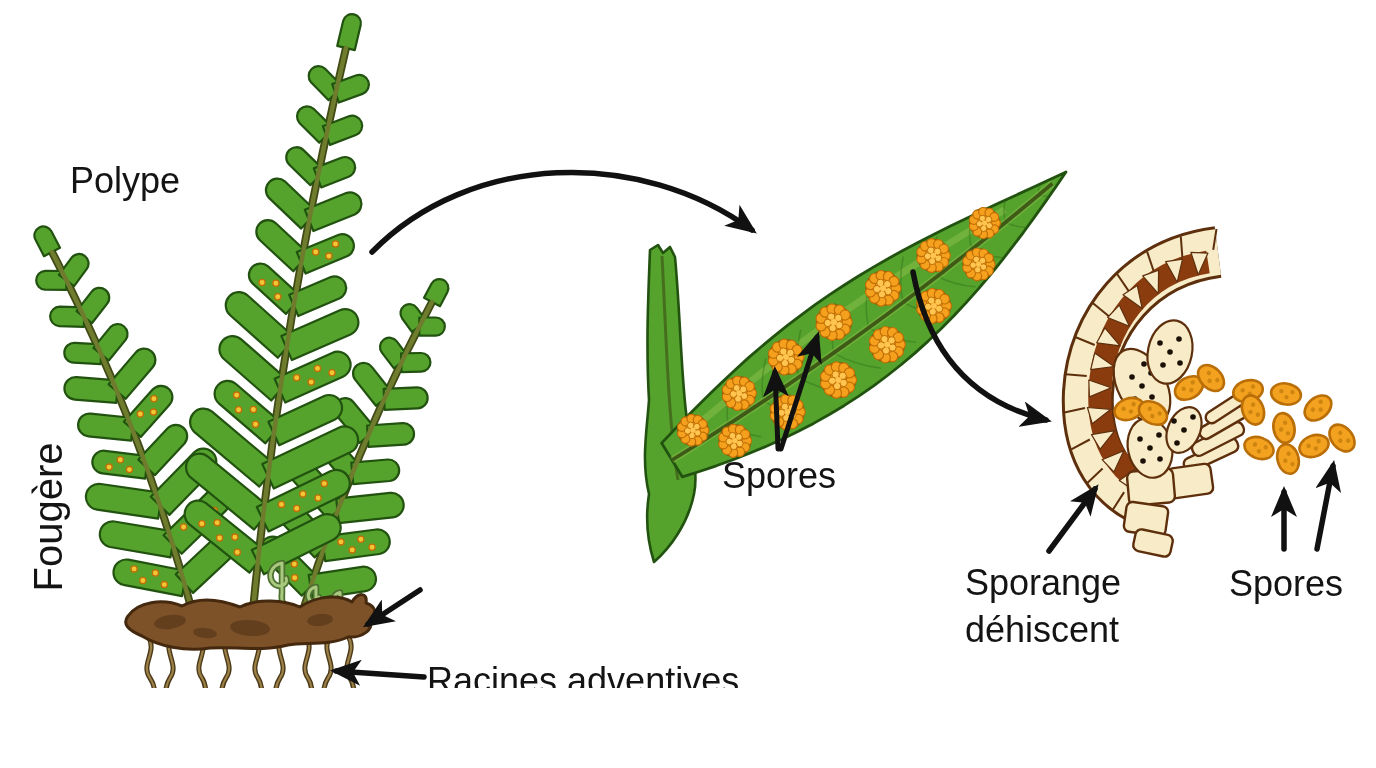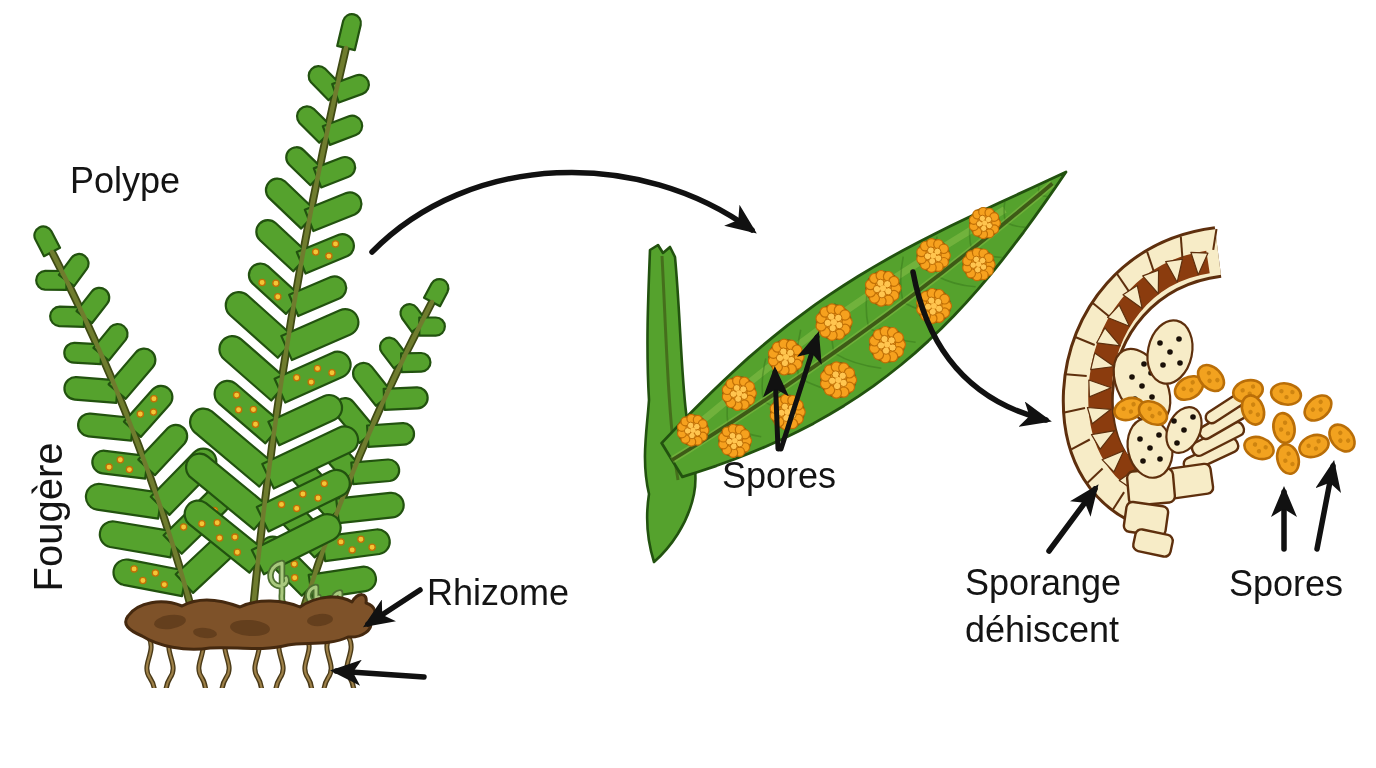--- a/index.html
+++ b/index.html
@@ -643,22 +643,22 @@
       <path d="M1049 551 L1095 489" stroke-width="5.5" marker-end="url(#ah)"></path>
       <path d="M1284 549 L1284 492" stroke-width="5.5" marker-end="url(#ah)"></path>
       <path d="M1317 549 L1333 466" stroke-width="5.5" marker-end="url(#ah)"></path>
     </g>
   </svg>
 
   <div class="lbl" style="left:70px;top:160px">Polype</div>
 
   <div class="lbl vert" style="left:-34px;top:494px;width:164px">Fougère</div>
 
-  <div class="lbl" style="left:427px;top:572px">Rhizome</div>
-
+
+  <div class="lbl" style="left:427px;top:660px">Racines adventives</div>
 
   <div class="lbl" style="left:722px;top:455px">Spores</div>
 
   <div class="lbl two" style="left:965px;top:560px">
     <div>Sporange</div>
     <div>déhiscent</div>
   </div>
 
   <div class="lbl" style="left:1229px;top:563px">Spores</div>
 </div>

